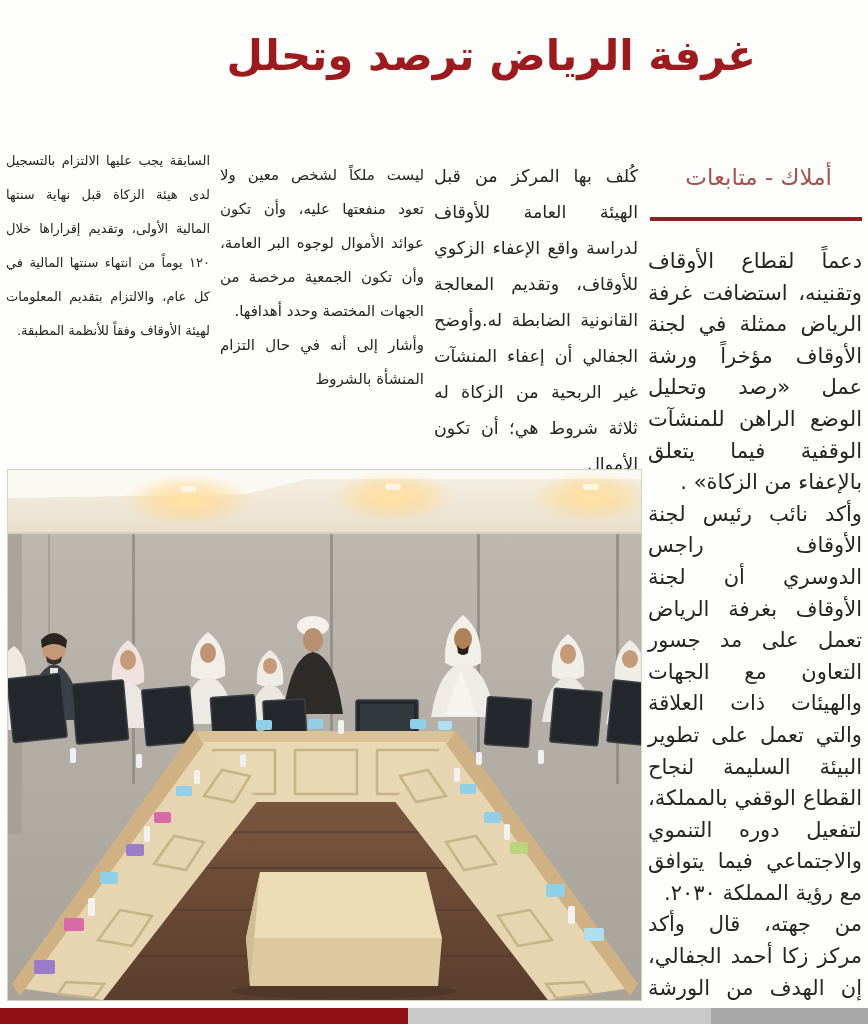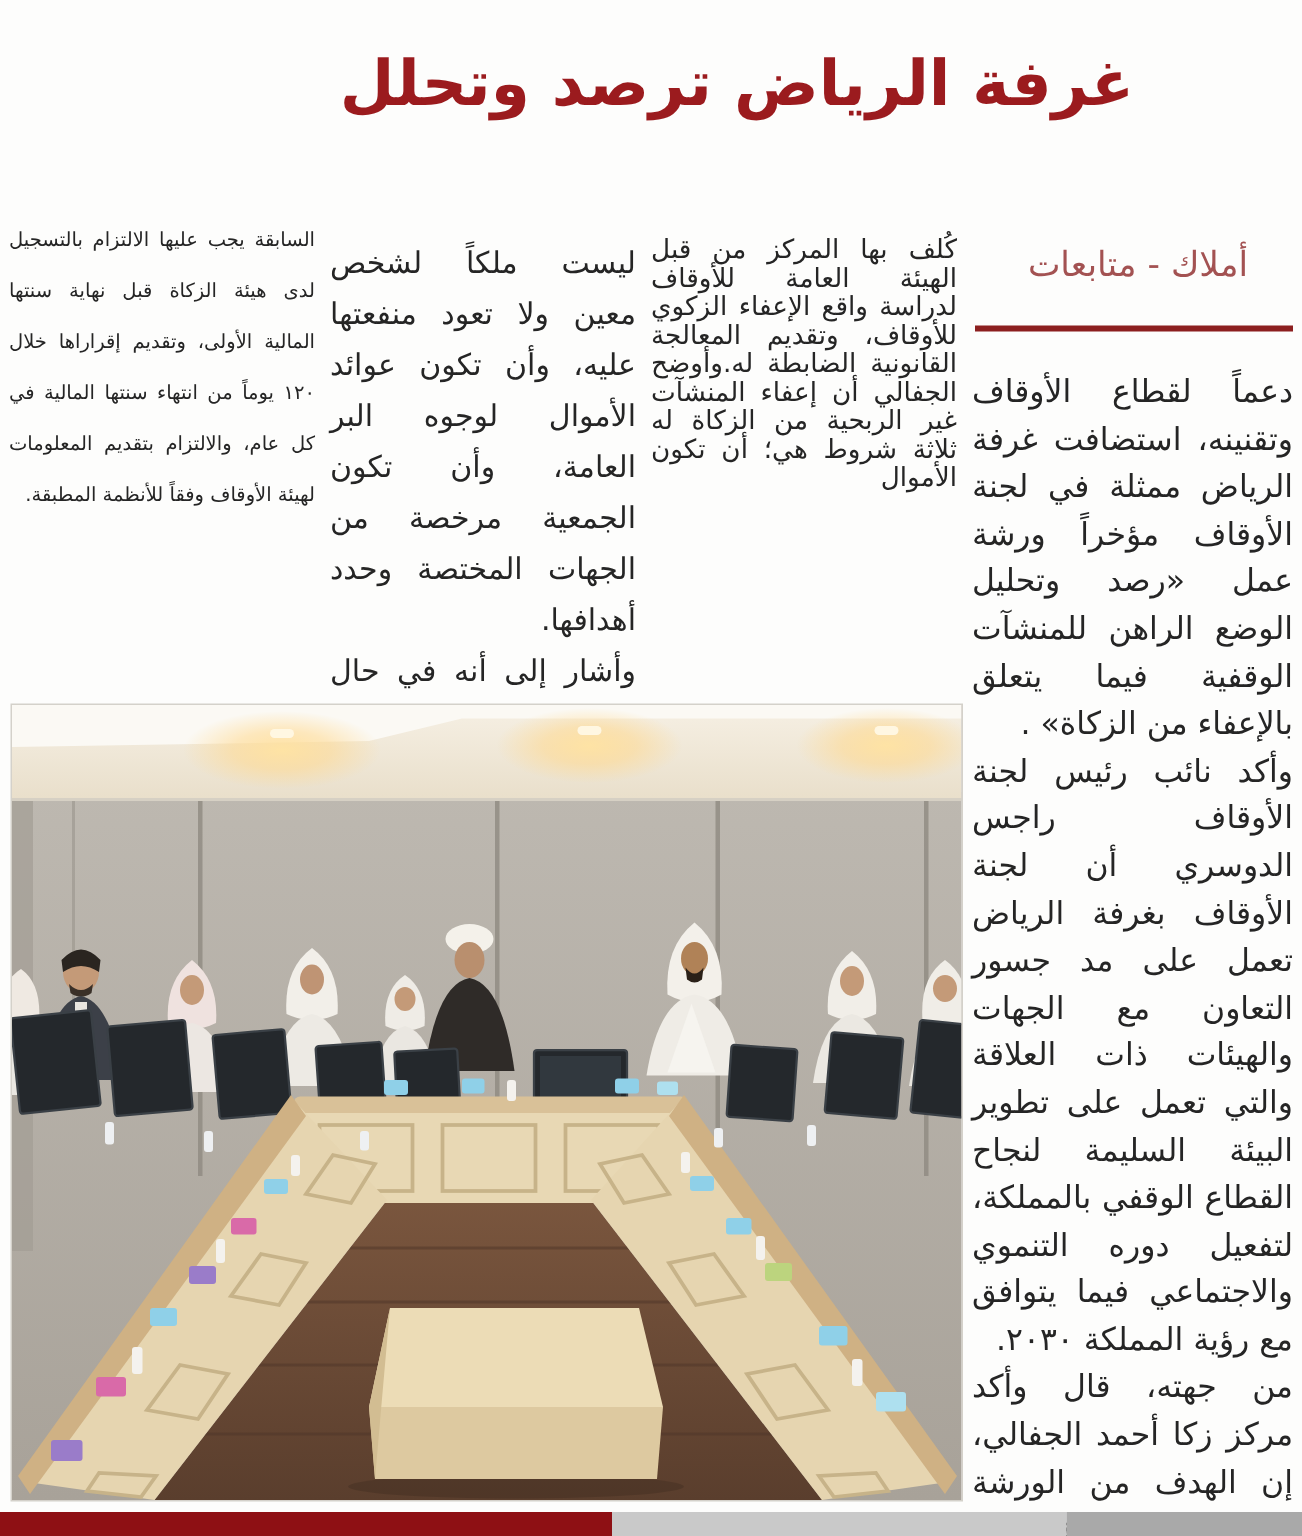--- a/index.html
+++ b/index.html
@@ -21,22 +21,22 @@
     color:var(--section-label,#a35252);
     font-size:23px;text-align:right;
   }
   .rule{
     position:absolute;top:217px;left:650px;width:212px;height:4px;
     background:var(--rule-red,#8c1f1f);
   }
   .col{position:absolute;color:var(--body-text,#252525);}
   .col p{margin:0;text-align:justify;}
   .col1{left:648px;top:246px;width:214px;font-size:21px;line-height:31.6px;}
-  .col2{left:434px;top:158px;width:204px;font-size:17.5px;line-height:19px;}
-  .col3{left:220px;top:158px;width:204px;font-size:20px;line-height:34px;}
+  .col2{left:434px;top:158px;width:204px;font-size:17.5px;line-height:36px;}
+  .col3{left:220px;top:158px;width:204px;font-size:15px;line-height:34px;}
   .col4{left:6px;top:144px;width:204px;font-size:13px;line-height:34px;}
   .photo{
     position:absolute;left:8px;top:470px;width:633px;height:530px;margin:0;
     outline:1px solid #d4d1ca;background:#b6b1a9;
   }
   .photo svg{display:block;width:100%;height:100%;}
   .footer{position:absolute;left:0;top:1008px;width:868px;height:16px;}
   .footer .seg{position:absolute;top:0;height:16px;}
   .seg-red{left:0;width:408px;background:var(--footer-red,#8e1014);}
   .seg-light{left:408px;width:303px;background:var(--footer-gray-light,#c9c9c9);}
@@ -59,21 +59,21 @@
     <p>وأكد نائب رئيس لجنة الأوقاف راجس الدوسري أن لجنة الأوقاف بغرفة الرياض تعمل على مد جسور التعاون مع الجهات والهيئات ذات العلاقة والتي تعمل على تطوير البيئة السليمة لنجاح القطاع الوقفي بالمملكة، لتفعيل دوره التنموي والاجتماعي فيما يتوافق مع رؤية المملكة ٢٠٣٠.</p>
     <p>من جهته، قال وأكد مركز زكا أحمد الجفالي، إن الهدف من الورشة استعراض الدراسة التي</p>
   </div>
 
   <div class="col col2">
     <p>كُلف بها المركز من قبل الهيئة العامة للأوقاف لدراسة واقع الإعفاء الزكوي للأوقاف، وتقديم المعالجة القانونية الضابطة له.وأوضح الجفالي أن إعفاء المنشآت غير الربحية من الزكاة له ثلاثة شروط هي؛ أن تكون الأموال</p>
   </div>
 
   <div class="col col3">
     <p>ليست ملكاً لشخص معين ولا تعود منفعتها عليه، وأن تكون عوائد الأموال لوجوه البر العامة، وأن تكون الجمعية مرخصة من الجهات المختصة وحدد أهدافها.</p>
-    <p>وأشار إلى أنه في حال التزام بتقديم بالشروط</p>
+    <p>وأشار إلى أنه في حال التزام المنشأة بالشروط</p>
   </div>
 
   <div class="col col4">
     <p>السابقة يجب عليها الالتزام بالتسجيل لدى هيئة الزكاة قبل نهاية سنتها المالية الأولى، وتقديم إقراراها خلال ١٢٠ يوماً من انتهاء سنتها المالية في كل عام، والالتزام بتقديم المعلومات لهيئة الأوقاف وفقاً للأنظمة المطبقة.</p>
   </div>
 
   <figure class="photo">
     <svg viewBox="0 0 633 530" preserveAspectRatio="none" aria-hidden="true">
       <defs>
         <linearGradient id="ceilg" x1="0" y1="0" x2="0" y2="1">

